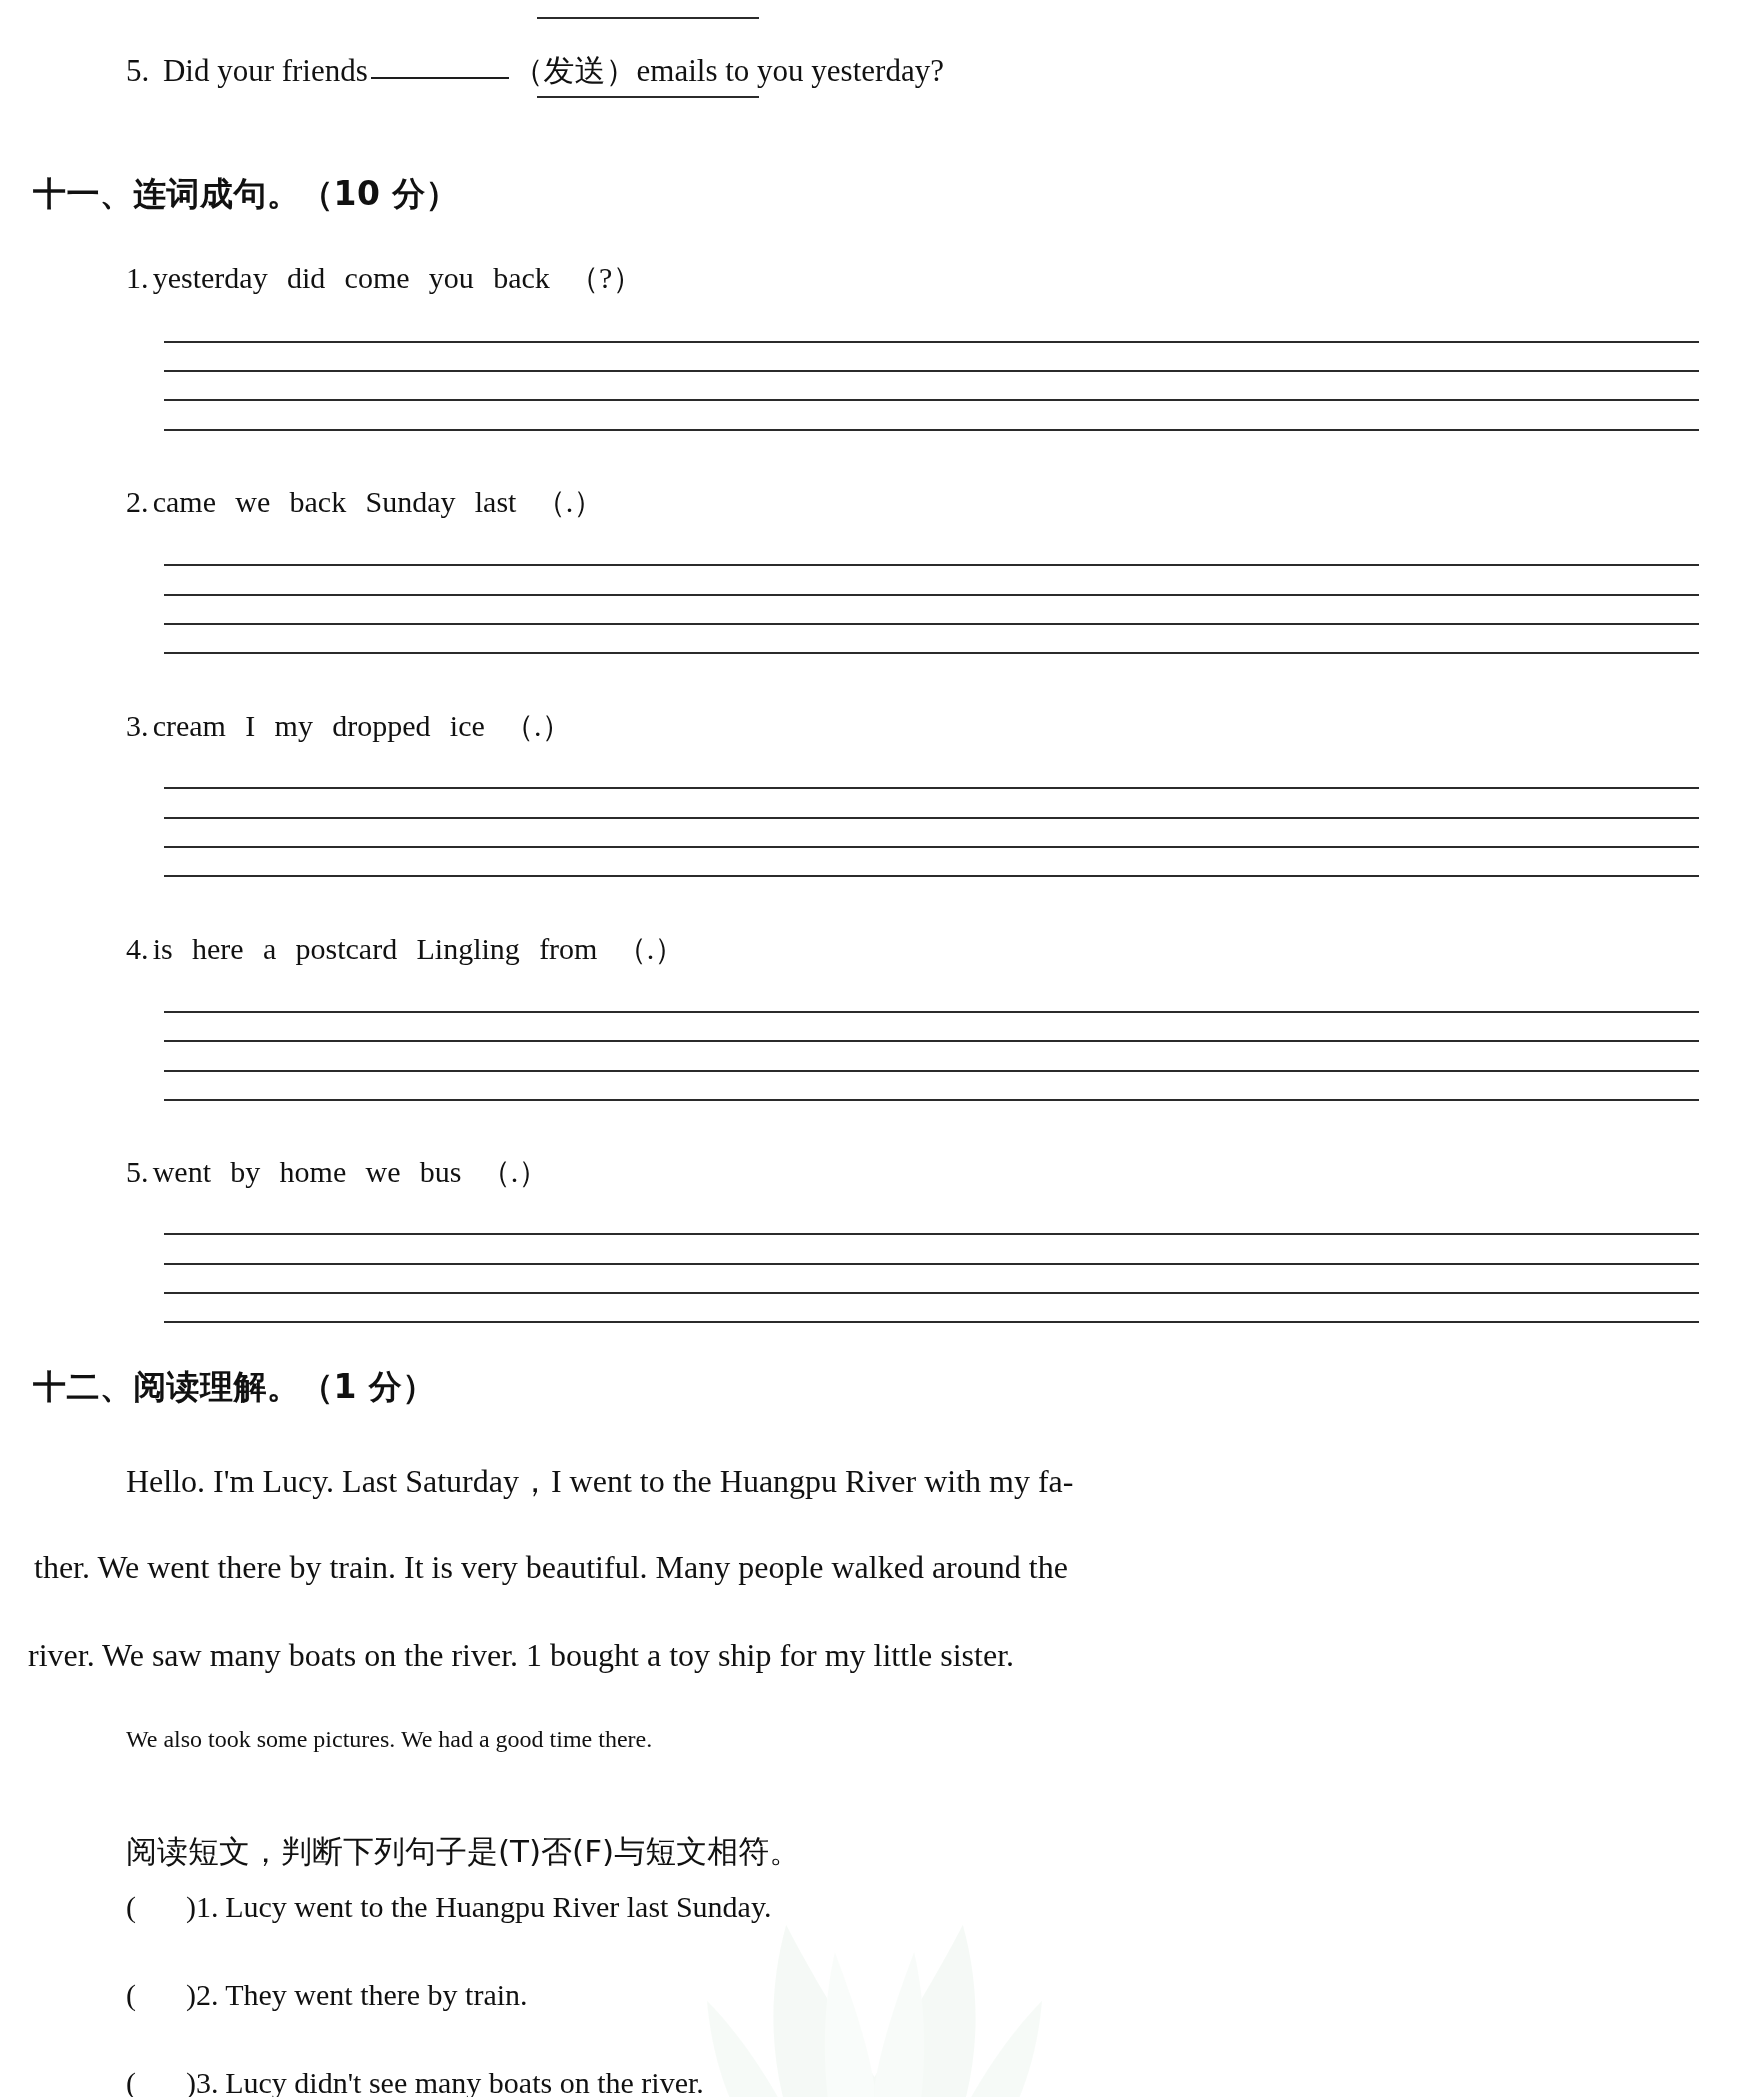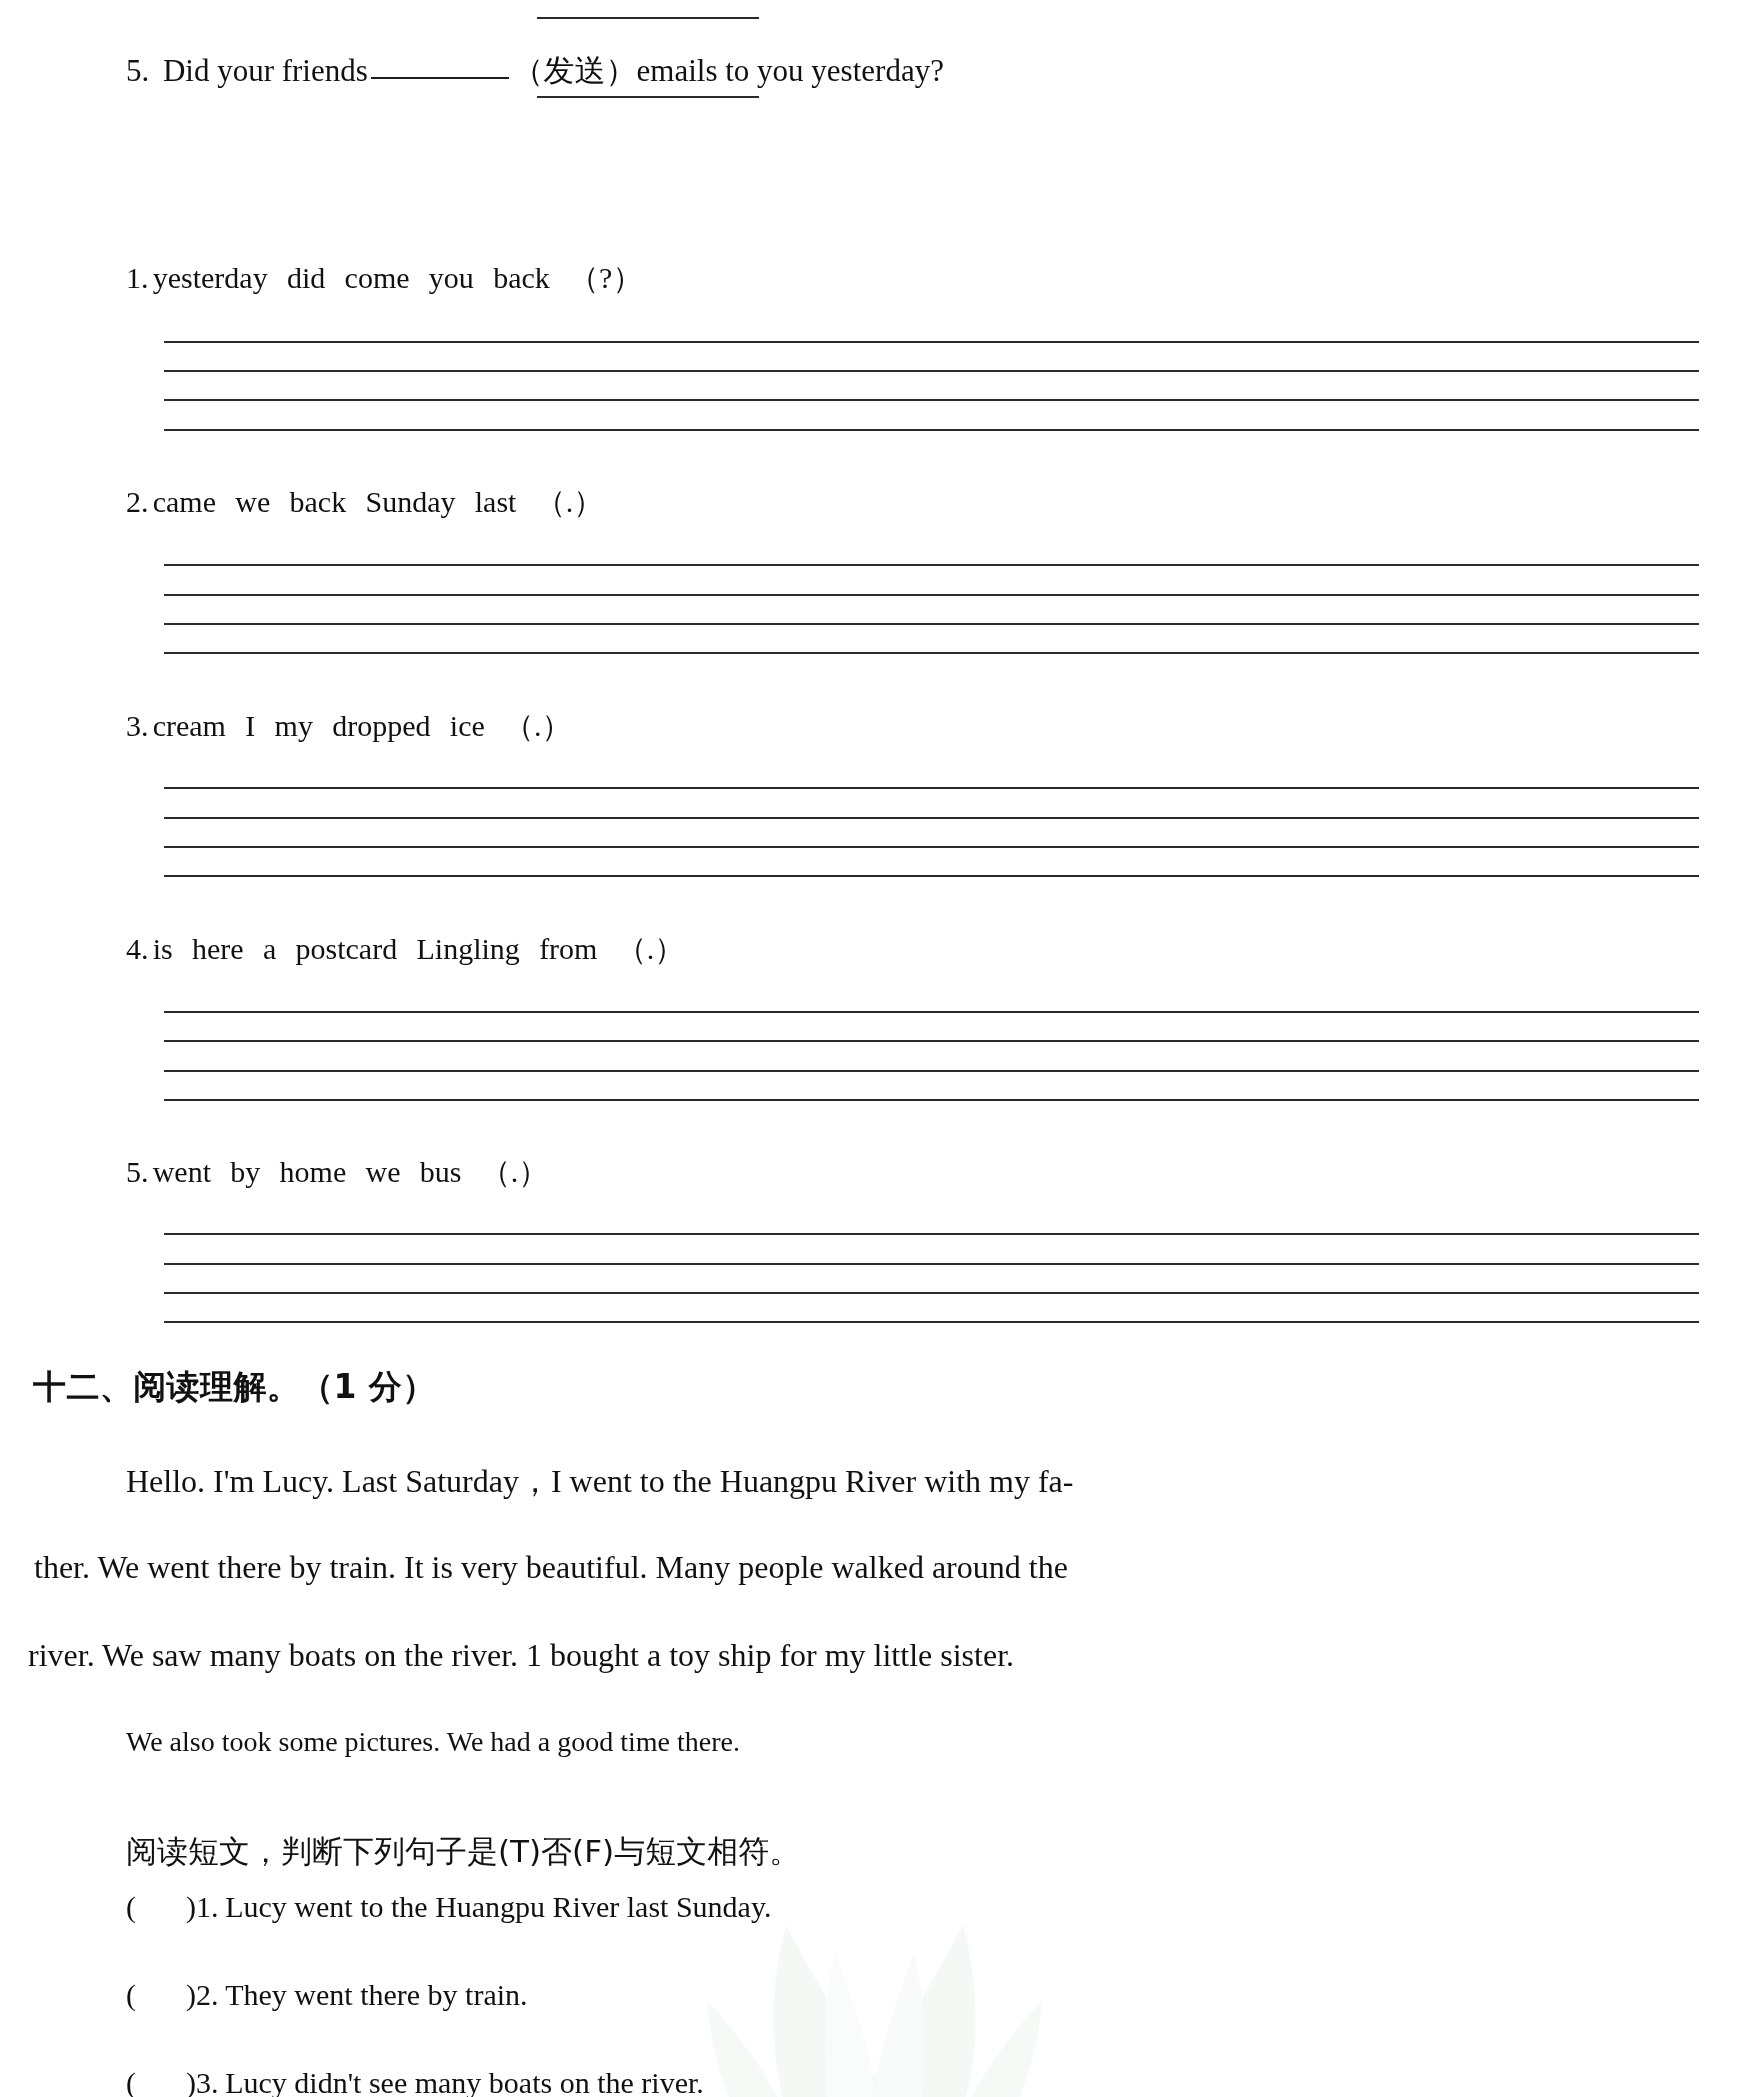--- a/index.html
+++ b/index.html
@@ -66,21 +66,21 @@
     display:inline-block;
     width:138px;
     border-bottom:2.5px solid #1d1d1d;
     vertical-align:1.7px;
     margin:0 3.4px;
   }
 
   
   .passage-line{
     position:absolute;
-    font-size:28px;
+    font-size:24px;
     white-space:nowrap;
     z-index:2;
   }
   .just{
     position:absolute;
     display:flex;
     justify-content:space-between;
     z-index:2;
     font-size:32px;
   }
@@ -112,20 +112,21 @@
   </div>
 
   <div class="body-line" style="left:126px; top:55px;">
     <span>5.</span>
     <span style="margin-left:5.9px;">Did your friends</span><span class="inline-blank"></span><span>（发送）</span><span>emails to you yesterday?</span>
   </div>
 
   <div class="rule" style="left:537px; top:17px; width:222px;"></div>
   <div class="rule" style="left:537px; top:96px; width:222px;"></div>
 
+  <div class="cn-head" style="left:33px; top:172px;">十一、连词成句。（10 分）</div>
 
   <div class="q-item" style="left:126px; top:258px;">
     <span class="num">1.</span><span class="w">yesterday</span><span class="w">did</span><span class="w">come</span><span class="w">you</span><span class="w">back</span><span>（?）</span>
   </div>
   <div class="rule" style="left:164px; top:341px; width:1535px;"></div>
   <div class="rule" style="left:164px; top:370px; width:1535px;"></div>
   <div class="rule" style="left:164px; top:399px; width:1535px;"></div>
   <div class="rule" style="left:164px; top:429px; width:1535px;"></div>
 
   <div class="q-item" style="left:126px; top:482px;">

